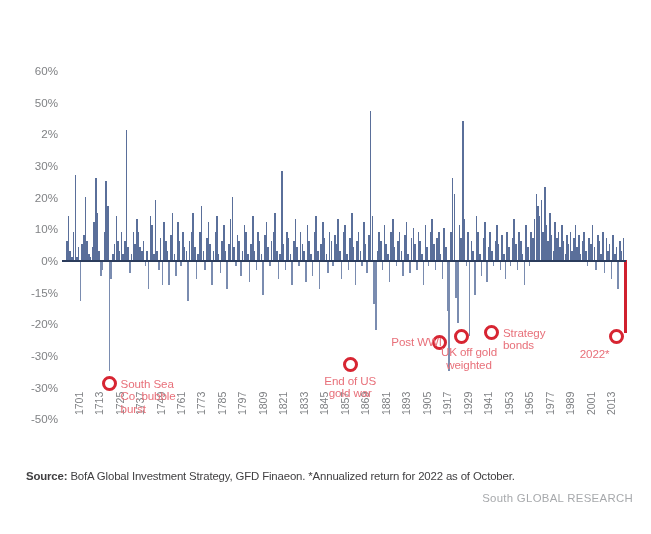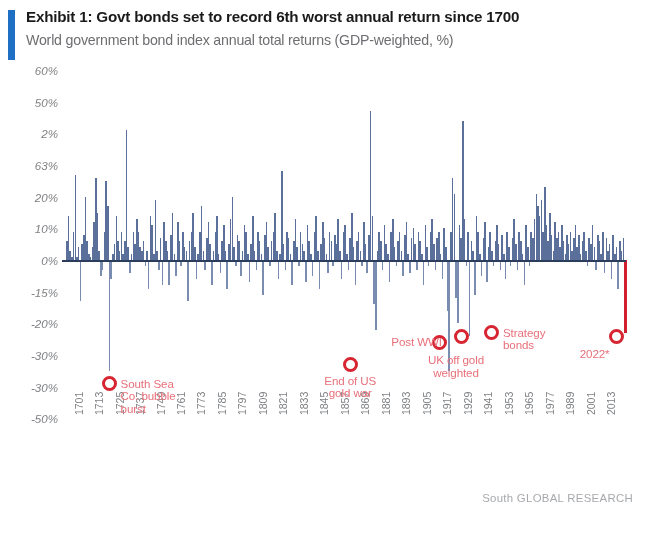--- a/index.html
+++ b/index.html
@@ -19,21 +19,21 @@
     white-space:nowrap;
   }
   .subtitle{
     position:absolute;left:26px;top:26px;width:615px;
     font-size:14.2px;font-weight:normal;color:#6d6e71;letter-spacing:-0.2px;
     white-space:nowrap;
   }
 
   
   .chart{position:absolute;left:0;top:70px;width:651px;height:395px;}
-  .ylabels{position:absolute;left:0;top:0;width:62px;height:360px;font-style:italic;}
+  .ylabels{position:absolute;left:0;top:0;width:62px;height:360px;}
   .ylabel{
     position:absolute;right:4px;font-size:11.6px;color:#808285;
     text-align:right;white-space:nowrap;transform:translateY(-50%);
   }
   .plot{position:absolute;left:66px;top:0;width:560px;height:350px;}
   .zero-line{position:absolute;left:-4px;width:564px;height:2px;background:#2b3c5c;}
 
   .bars{position:absolute;left:0;top:0;width:560px;height:350px;}
   .bar{position:absolute;width:1.55px;background:#5a6f9a;}
   .bar.neg{background:#7a8cb0;}
@@ -60,32 +60,27 @@
   .footer{position:absolute;left:0;top:470px;width:651px;height:60px;}
   .src{position:absolute;left:26px;top:0;font-size:11.4px;color:#414042;letter-spacing:-0.15px;white-space:nowrap;}
   .src b{font-weight:bold;}
   .brand{position:absolute;right:18px;top:22px;font-size:11.4px;color:#a7a9ac;letter-spacing:0.3px;white-space:nowrap;}
 </style>
 </head>
 <body>
 
 <div id="root">
 
-  <div class="header">
-    <div class="accent-bar"></div>
-    <div class="title">Exhibit 1: Govt bonds set to record 6th worst annual return since 1700</div>
-    <div class="subtitle">World government bond index annual total returns (GDP-weighted, %)</div>
-  </div>
 
   <div class="chart">
     <div class="ylabels" id="ylabels">
         <div class="ylabel" style="top: 0px;">60%</div>
         <div class="ylabel" style="top: 31.6667px;">50%</div>
         <div class="ylabel" style="top: 63.3333px;">2%</div>
-        <div class="ylabel" style="top: 95px;">63%</div>
+        <div class="ylabel" style="top: 95px;">30%</div>
         <div class="ylabel" style="top: 126.667px;">20%</div>
         <div class="ylabel" style="top: 158.333px;">10%</div>
         <div class="ylabel" style="top: 190px;">0%</div>
         <div class="ylabel" style="top: 221.667px;">-15%</div>
         <div class="ylabel" style="top: 253.333px;">-20%</div>
         <div class="ylabel" style="top: 285px;">-30%</div>
         <div class="ylabel" style="top: 316.667px;">-30%</div>
         <div class="ylabel" style="top: 348.333px;">-50%</div>
       </div>
     <div class="plot" id="plot">
@@ -460,33 +455,37 @@
         <div class="ann-ring" style="left: 342.768px; top: 287px;"></div>
         <div class="ann-text c" style="left: 312.268px; width: 76px; top: 304.5px;">
           <div>End of US</div>
           <div>gold war</div>
         </div>
         <div class="ann-ring" style="left: 431.549px; top: 264.833px;"></div>
         <div class="ann-text" style="right: 209px; top: 266.333px; text-align: right;">
           <div>Post WWI</div>
         </div>
         <div class="ann-ring" style="left: 453.744px; top: 258.5px;"></div>
-        <div class="ann-text c" style="left: 418px; width: 76px; top: 276px; margin-top: 8px;">
+        <div class="ann-text c" style="left: 431px; width: 76px; top: 276px;">
           <div>UK off gold</div>
           <div>weighted</div>
         </div>
         <div class="ann-ring" style="left: 484.476px; top: 255.333px;"></div>
         <div class="ann-text" style="left: 502.976px; top: 256.833px;">
           <div>Strategy</div>
           <div>bonds</div>
         </div>
         <div class="ann-ring" style="left: 609.11px; top: 258.5px;"></div>
         <div class="ann-text c" style="left: 556.61px; width: 76px; top: 278px;">
           <div>2022*</div>
         </div>
       </div>
   </div>
 
   <div class="footer">
+    <div class="src">
+      <b>Source:</b>
+      <span>BofA Global Investment Strategy, GFD Finaeon. *Annualized return for 2022 as of October.</span>
+    </div>
     <div class="brand">South GLOBAL RESEARCH</div>
   </div>
 
 </div>
 
 </body></html>

